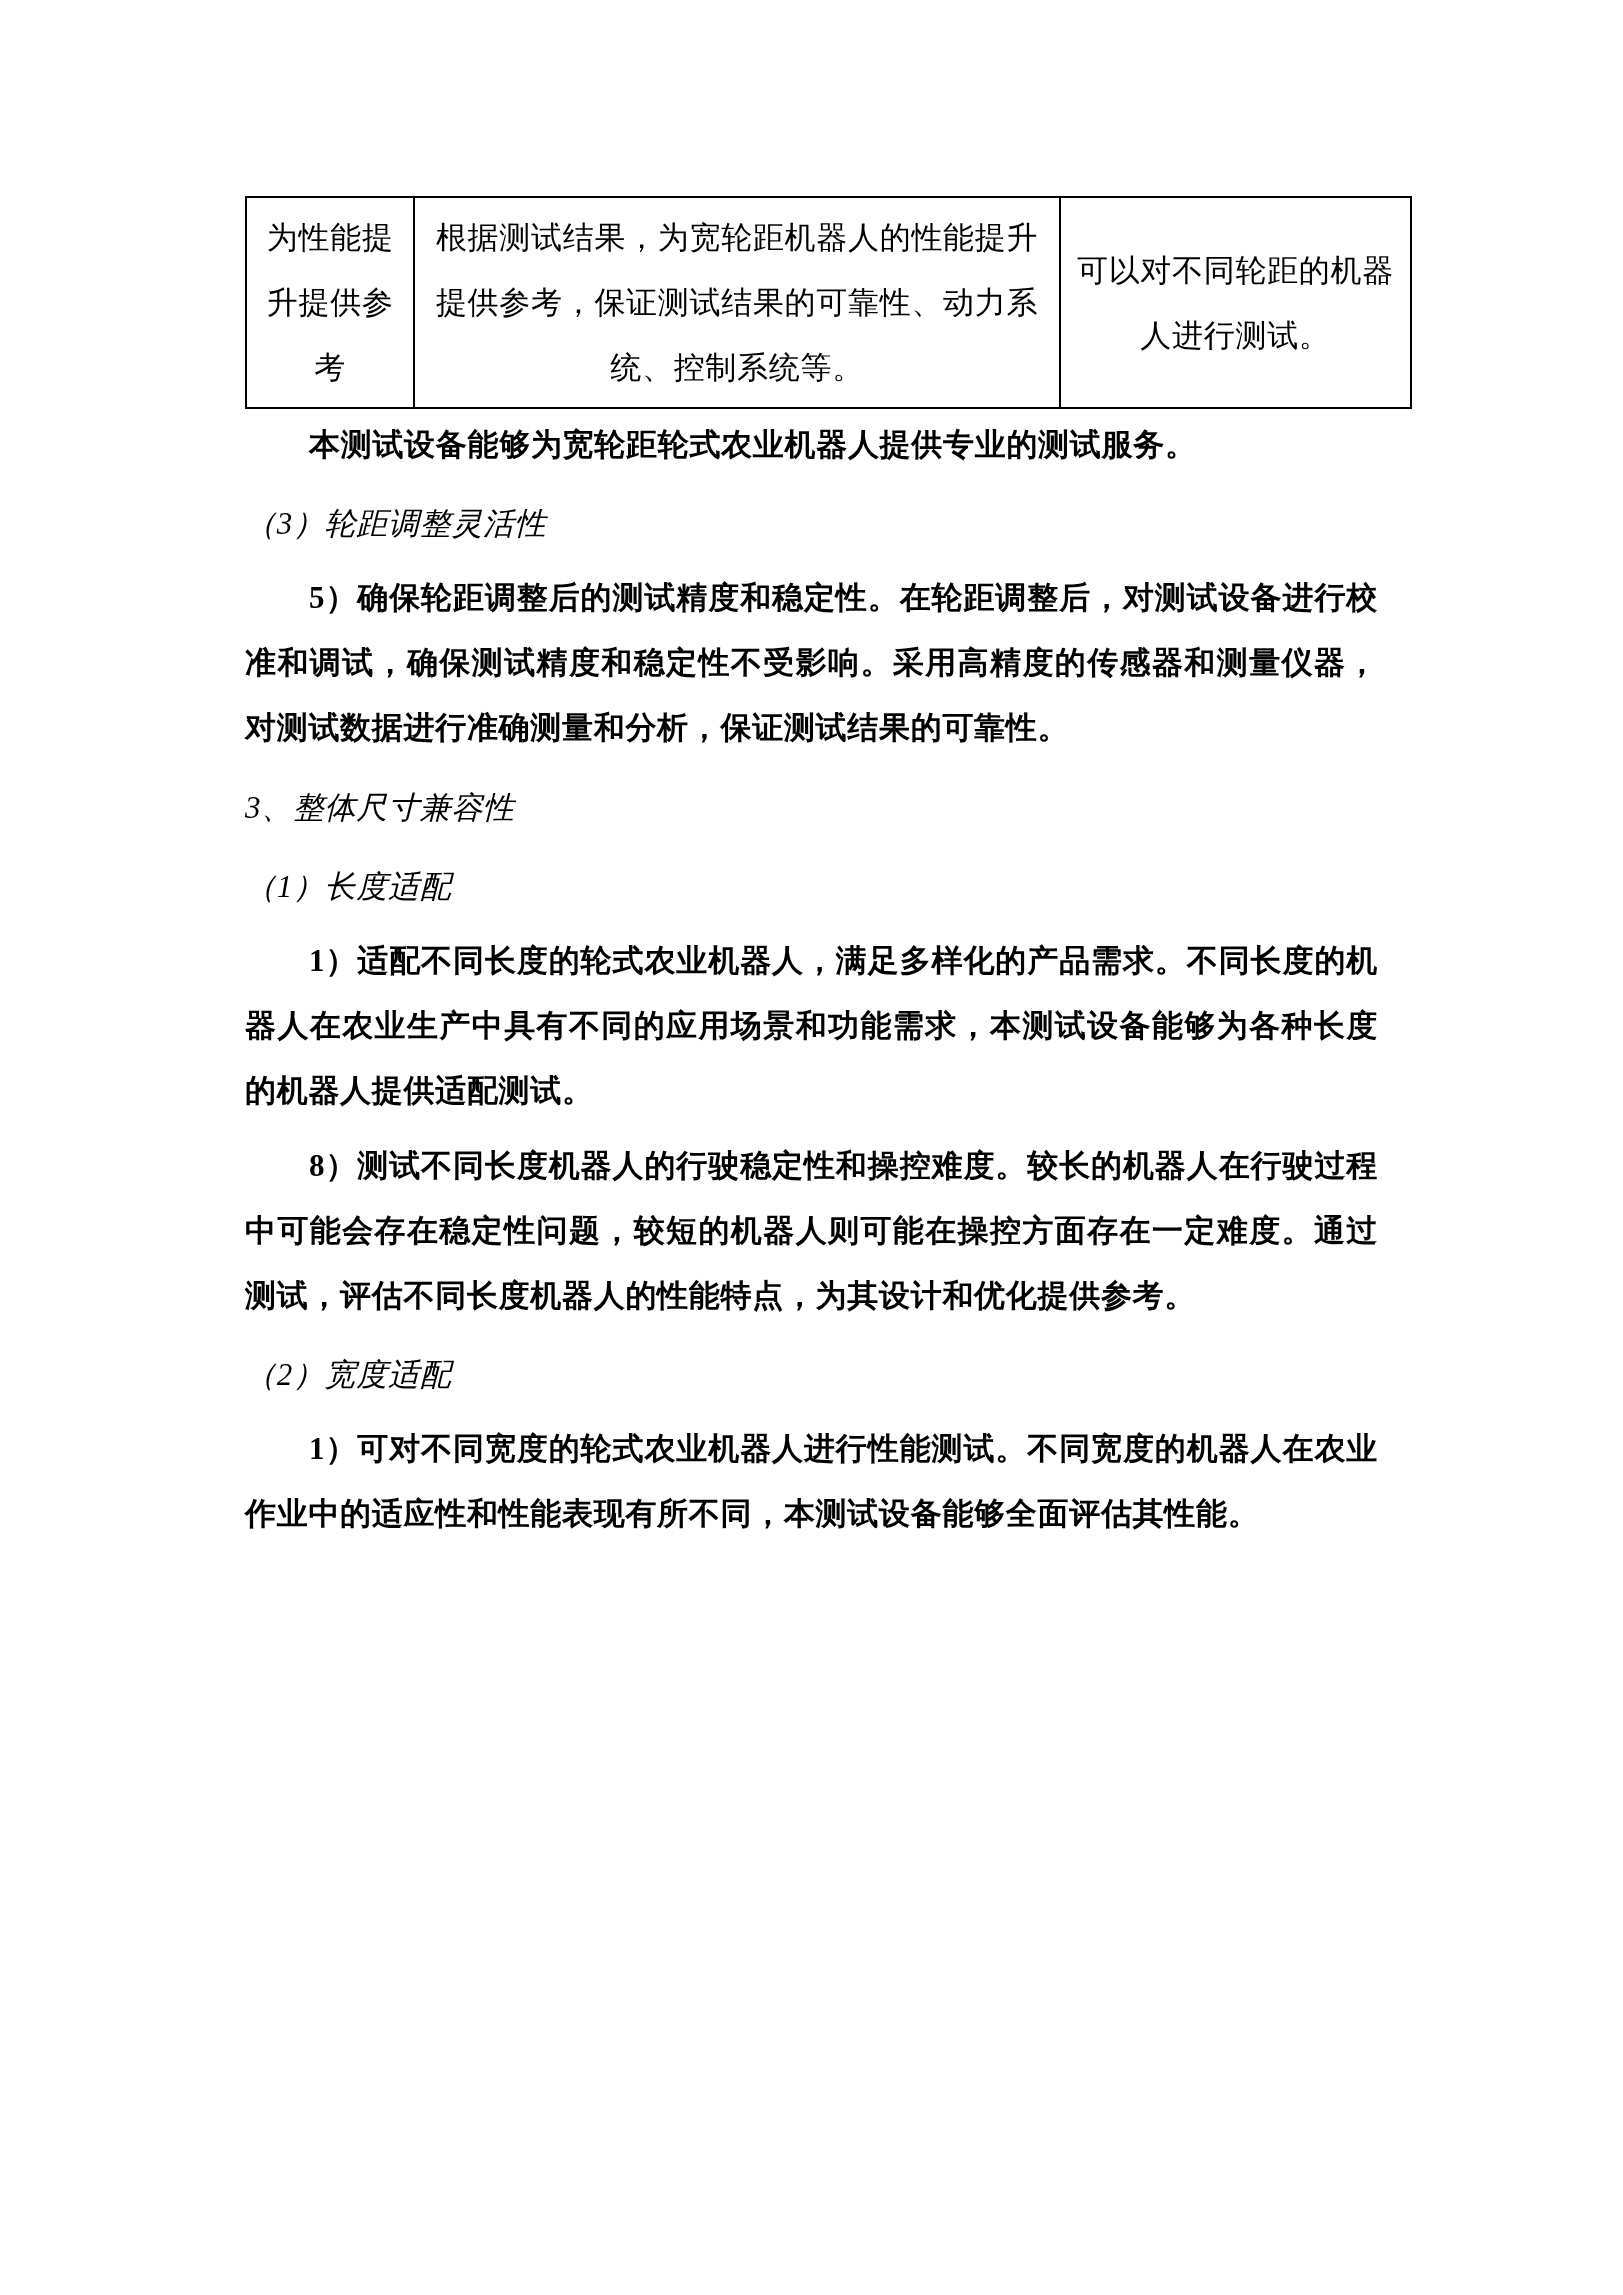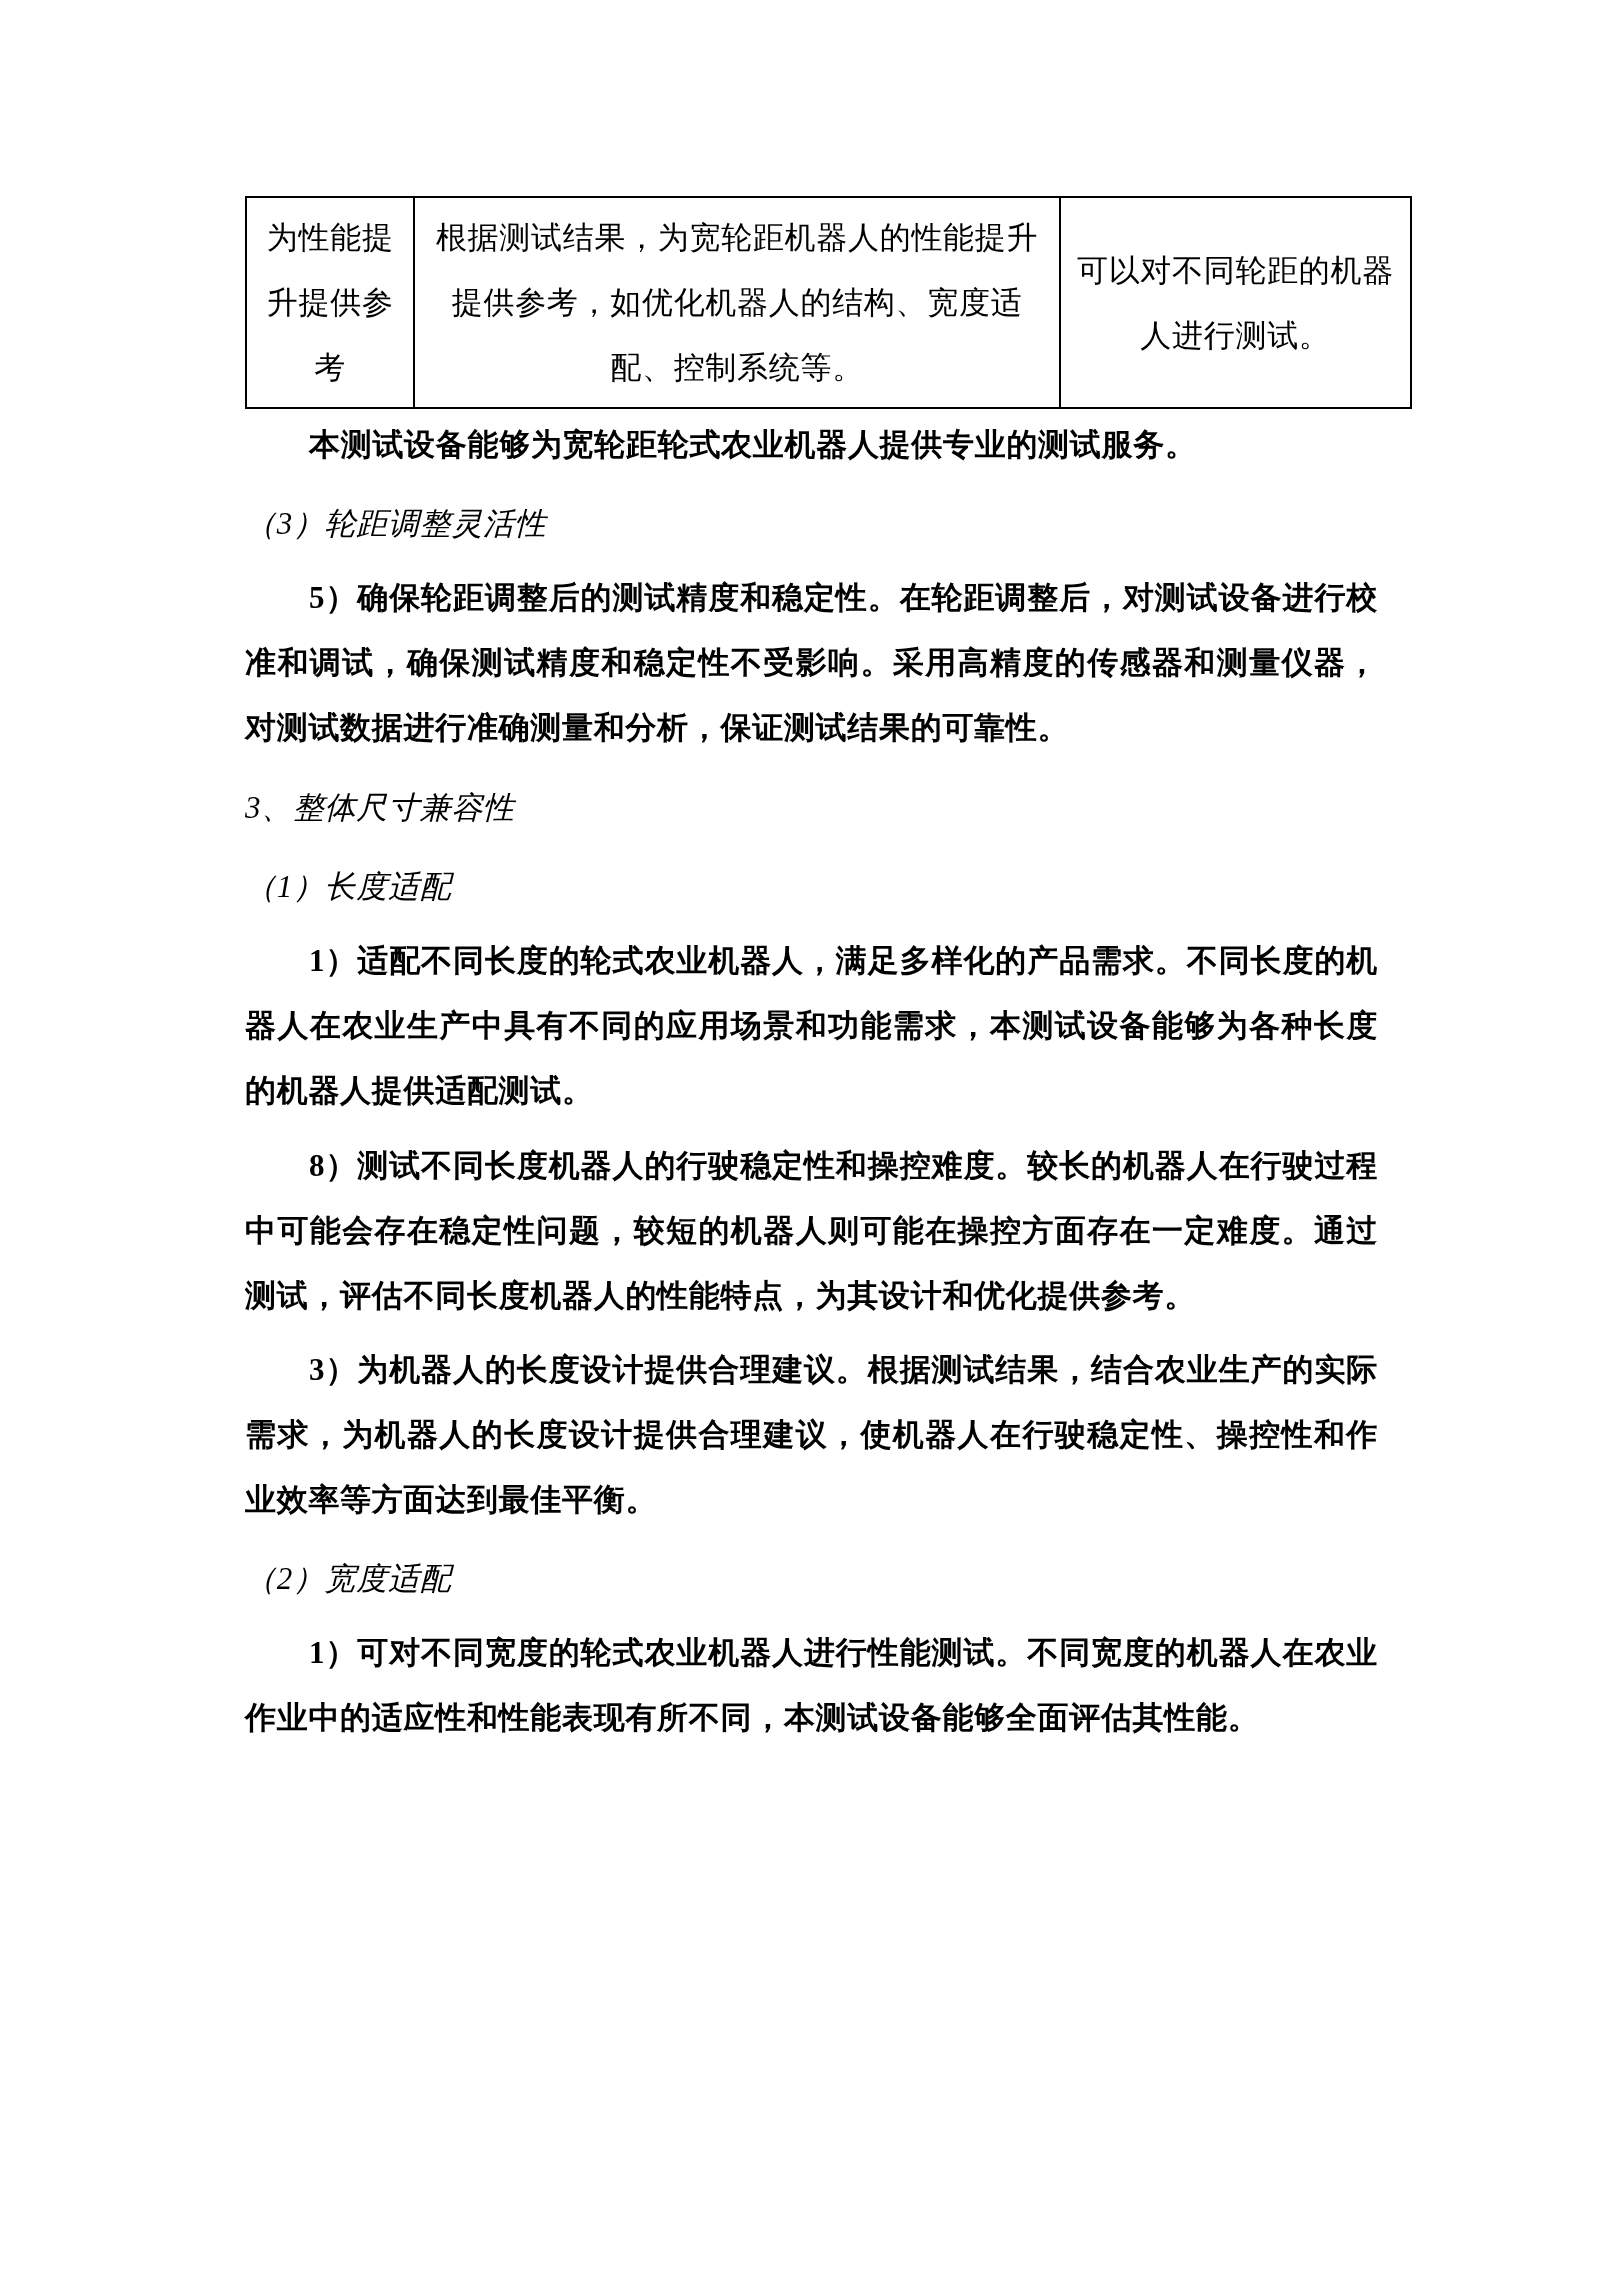--- a/index.html
+++ b/index.html
@@ -65,21 +65,21 @@
 </head>
 <body>
 
 <div class="page">
   <div class="content">
 
     <table class="doc-table">
       <tbody>
         <tr>
           <td class="col-feature">为性能提升提供参考</td>
-          <td class="col-desc">根据测试结果，为宽轮距机器人的性能提升提供参考，如优化机器人的结构、宽度适配、控制系统等。</td>
+          <td class="col-desc">根据测试结果，为宽轮距机器人的性能提升提供参考，保证测试结果的可靠性、动力系统、控制系统等。</td>
           <td class="col-benefit">可以对不同轮距的机器人进行测试。</td>
         </tr>
       </tbody>
     </table>
 
     <p class="body first">本测试设备能够为宽轮距轮式农业机器人提供专业的测试服务。</p>
 
     <p class="heading">（3）轮距调整灵活性</p>
 
 
@@ -87,21 +87,20 @@
     <p class="body">5）确保轮距调整后的测试精度和稳定性。在轮距调整后，对测试设备进行校准和调试，确保测试精度和稳定性不受影响。采用高精度的传感器和测量仪器，对测试数据进行准确测量和分析，保证测试结果的可靠性。</p>
 
     <p class="heading">3、整体尺寸兼容性</p>
 
     <p class="heading">（1）长度适配</p>
 
     <p class="body">1）适配不同长度的轮式农业机器人，满足多样化的产品需求。不同长度的机器人在农业生产中具有不同的应用场景和功能需求，本测试设备能够为各种长度的机器人提供适配测试。</p>
 
     <p class="body">8）测试不同长度机器人的行驶稳定性和操控难度。较长的机器人在行驶过程中可能会存在稳定性问题，较短的机器人则可能在操控方面存在一定难度。通过测试，评估不同长度机器人的性能特点，为其设计和优化提供参考。</p>
 
-    <p class="body">3）为机器人的长度设计提供合理建议。根据测试结果，结合农业生产的实际需求，为机器人的长度设计提供合理建议，使机器人在行驶稳定性、操控性和作业效率等方面达到最佳平衡。</p>
 
     <p class="heading">（2）宽度适配</p>
 
     <p class="body">1）可对不同宽度的轮式农业机器人进行性能测试。不同宽度的机器人在农业作业中的适应性和性能表现有所不同，本测试设备能够全面评估其性能。</p>
 
   </div>
 </div>
 
 
 </body></html>

